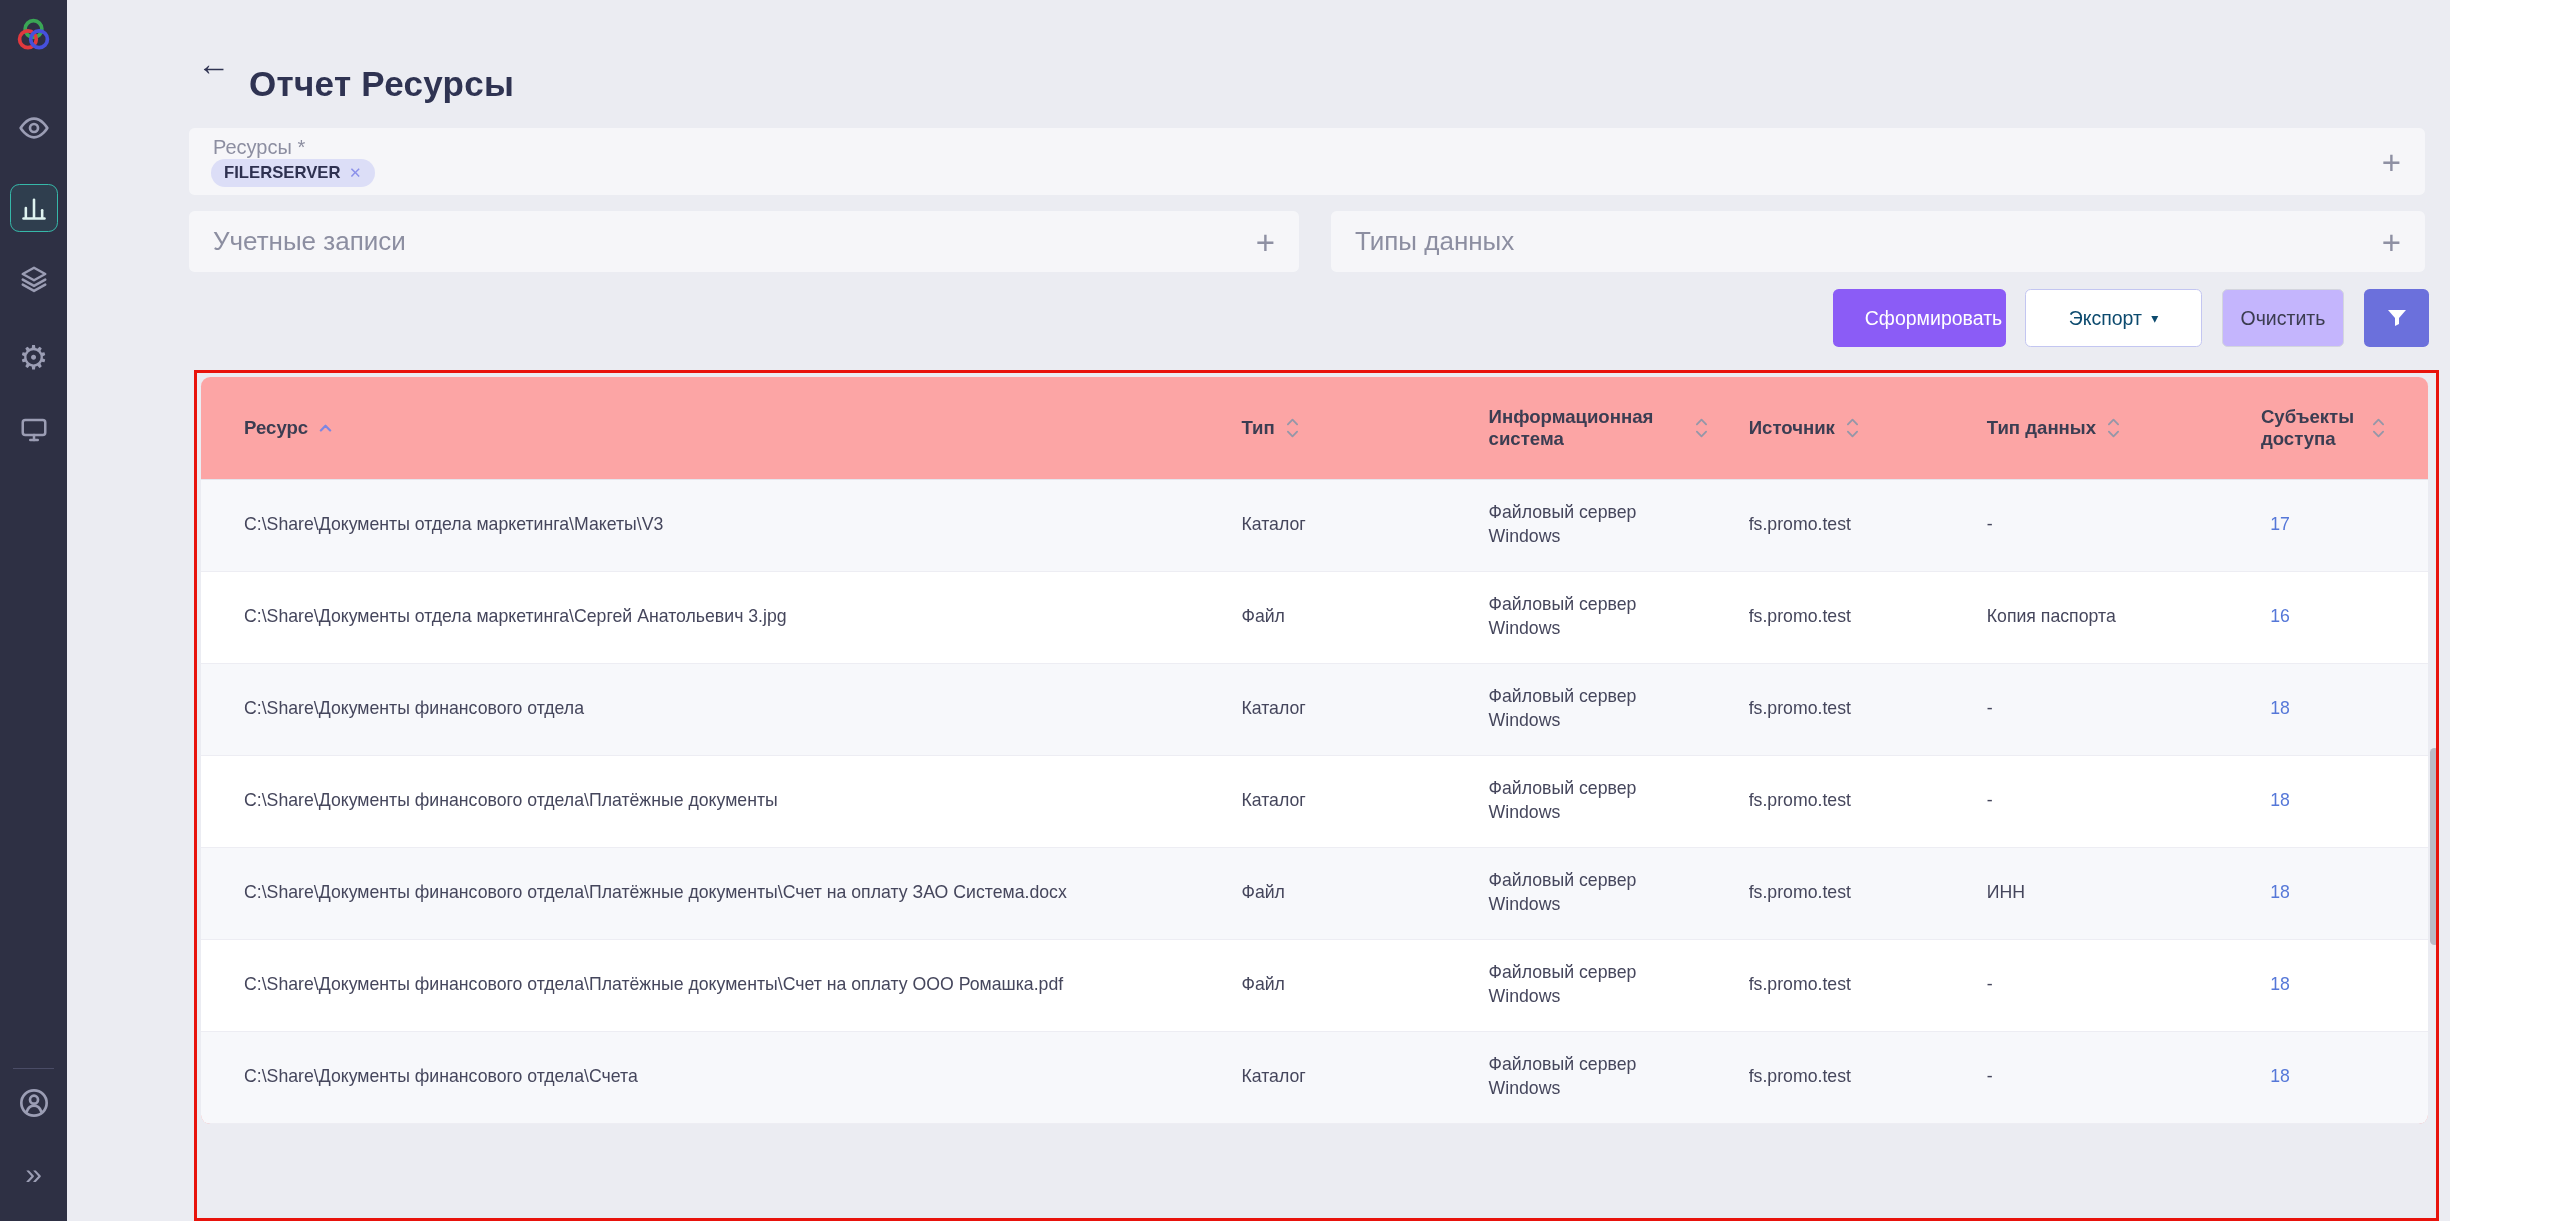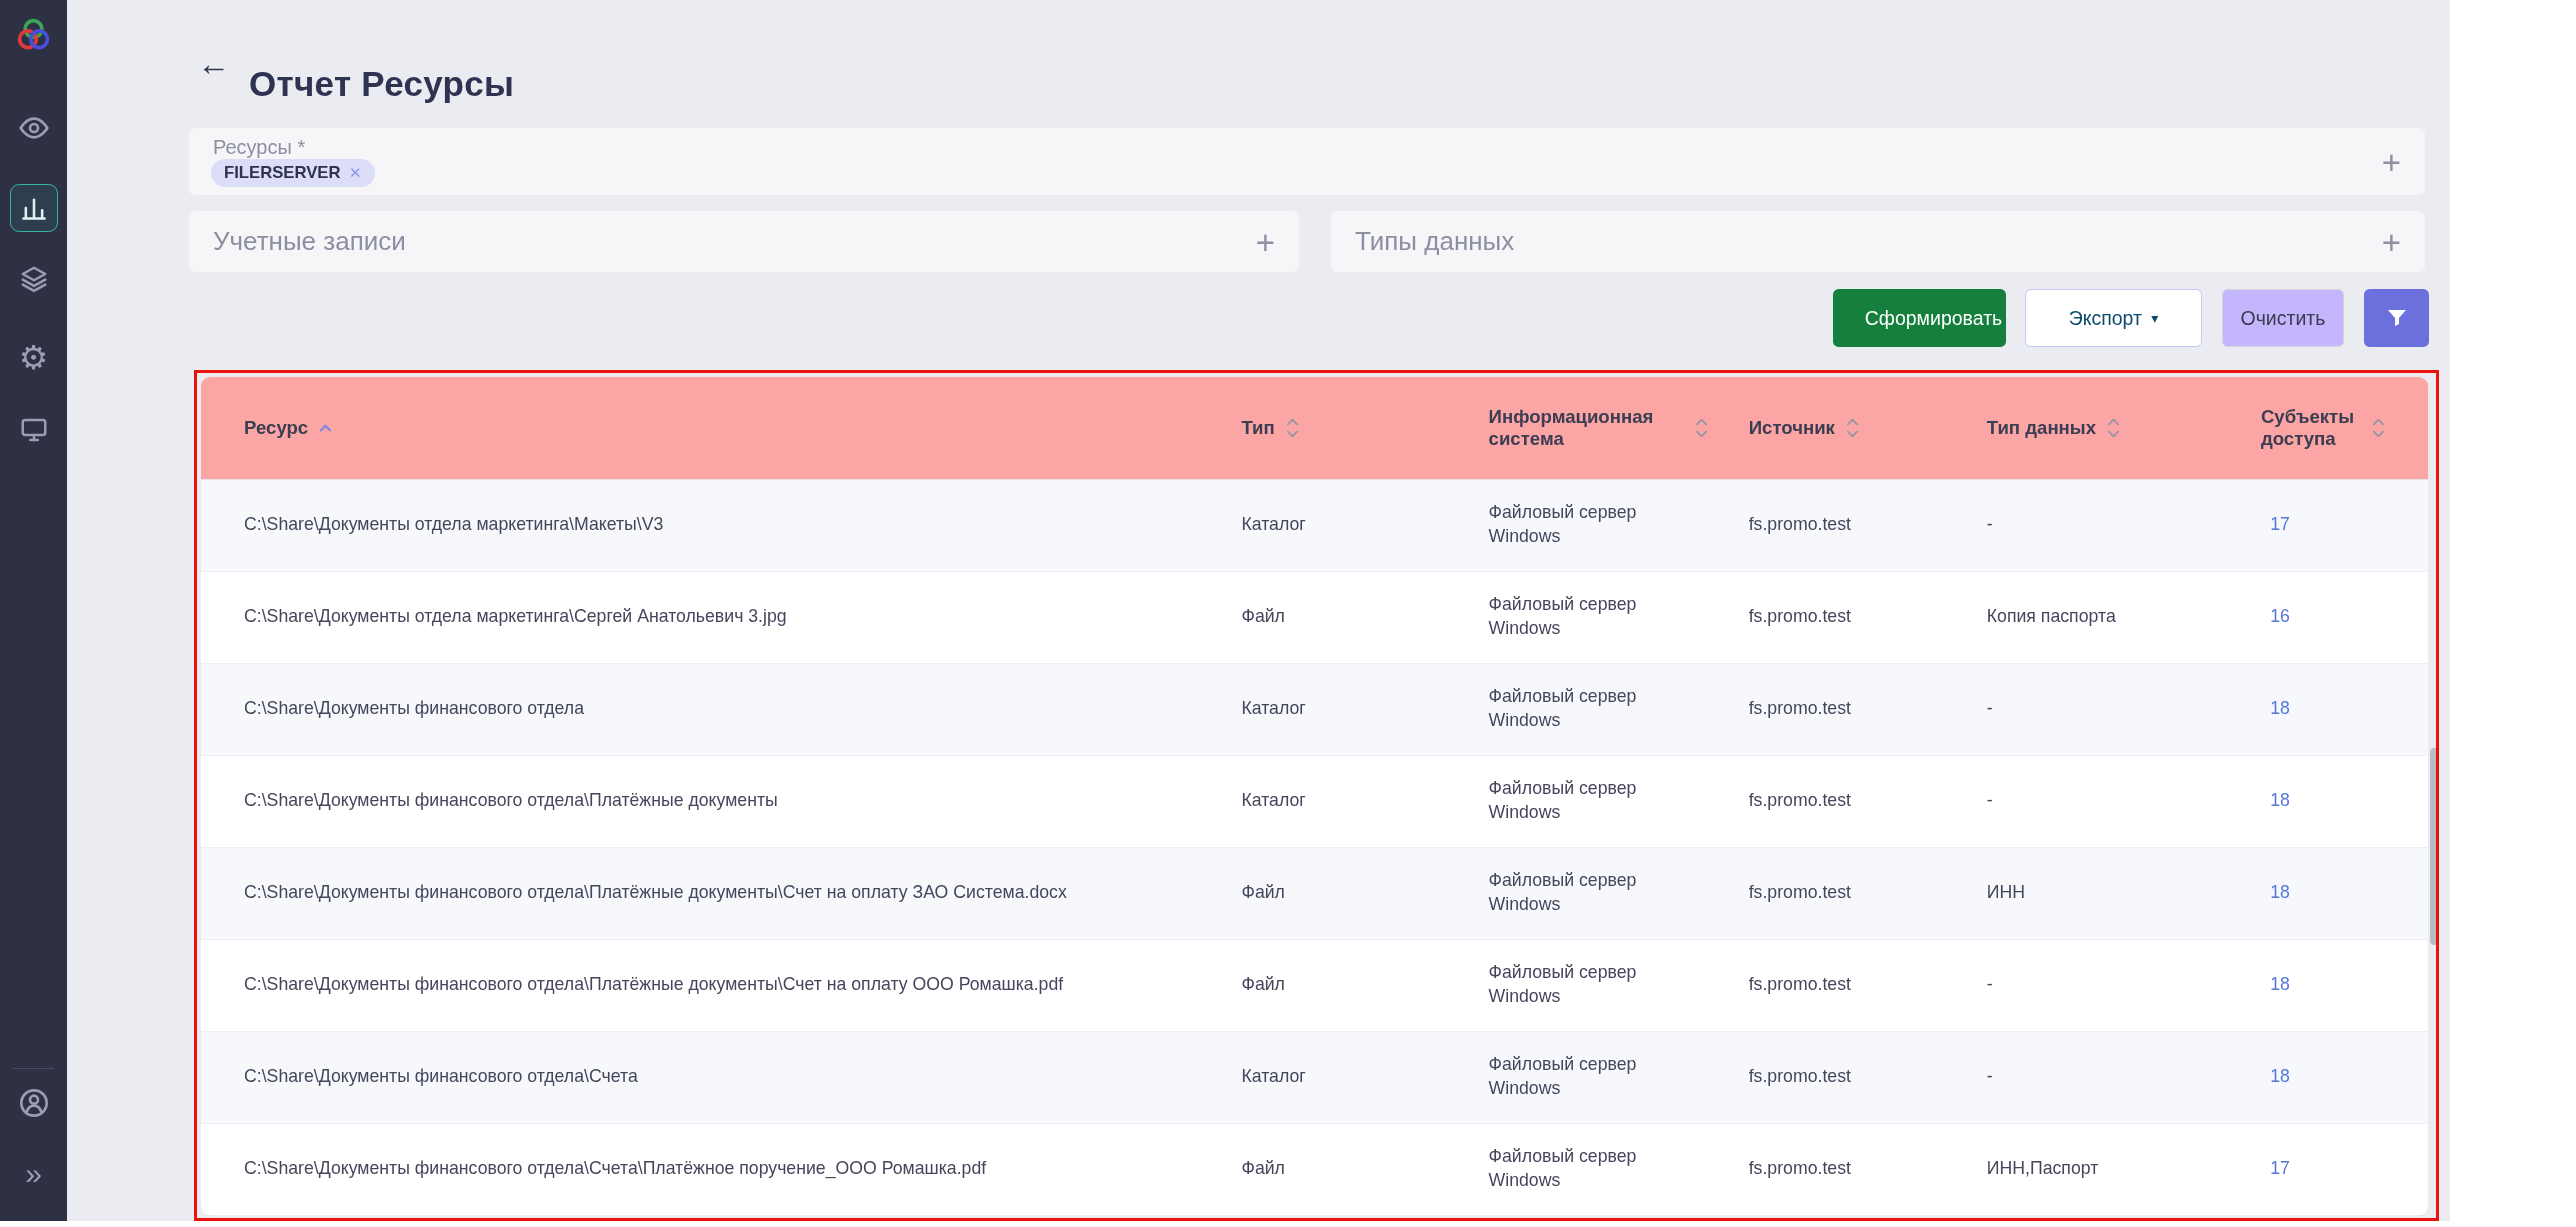--- a/index.html
+++ b/index.html
@@ -76,21 +76,21 @@
     font-size:16.7px; font-weight:bold; color:#2e3150; cursor:pointer;
   }
   .chip-x { color:#8b90ea; font-size:15px; font-weight:normal; cursor:pointer; }
 
   
   .btn {
     position:absolute; top:289px; height:58px;
     display:flex; align-items:center; justify-content:center; gap:9.3px;
     border-radius:5.6px; font-size:19.5px; cursor:pointer;
   }
-  .btn-generate { left:1833px; width:173px; background:#15803d; color:#ffffff;padding-left:28px; }
+  .btn-generate { left:1833px; width:173px; background:#8b5cf6; color:#ffffff;padding-left:28px; }
   .btn-export   { left:2025px; width:177px; background:#ffffff; border:1.9px solid #c3c6f1; color:#0c4a6e; }
   .btn-export .caret { font-size:14px; }
   .btn-clear    { left:2222px; width:122px; background:#c4b5fd; border:1.9px solid #d3d5de; color:#3b3c50; }
   .btn-filter   { left:2364px; width:65px;  background:#6b70dc; }
 
   
   .table-card {
     position:absolute; left:201px; top:377px; width:2227px;
     background:#fca5a5; border-radius:9.3px; overflow:hidden;
   }
@@ -349,28 +349,20 @@
           <td class="subj"><a class="subj-link">18</a></td>
         </tr>
         <tr>
           <td>C:\Share\Документы финансового отдела\Счета</td>
           <td>Каталог</td>
           <td class="cell-system"><span>Файловый сервер Windows</span></td>
           <td>fs.promo.test</td>
           <td>-</td>
           <td class="subj"><a class="subj-link">18</a></td>
         </tr>
-        <tr>
-          <td>C:\Share\Документы финансового отдела\Счета\Платёжное поручение_ООО Ромашка.pdf</td>
-          <td>Файл</td>
-          <td class="cell-system"><span>Файловый сервер Windows</span></td>
-          <td>fs.promo.test</td>
-          <td>ИНН,Паспорт</td>
-          <td class="subj"><a class="subj-link">17</a></td>
-        </tr>
       </tbody>
     </table>
   </div>
 
   <div class="scroll-thumb"></div>
 
   <div class="annotation"></div>
 
 </div>
 

